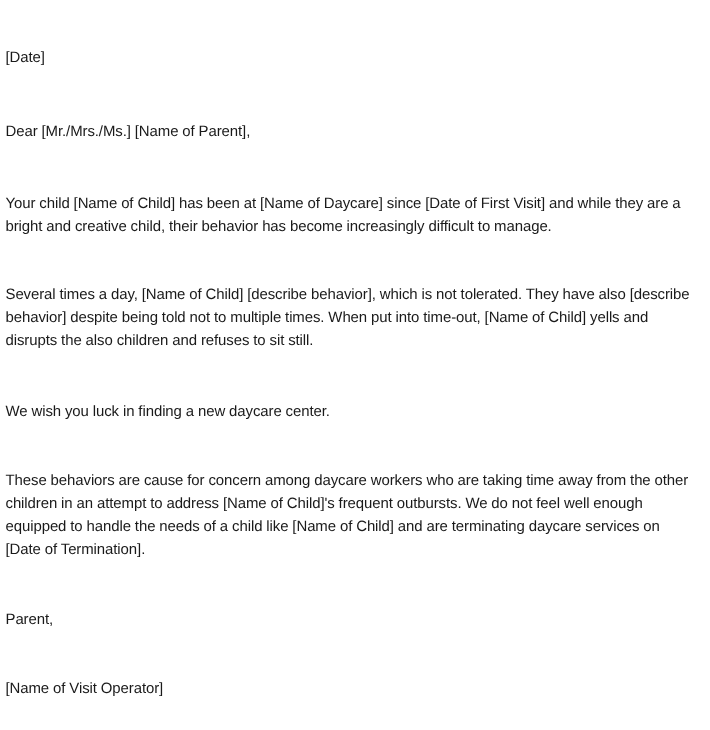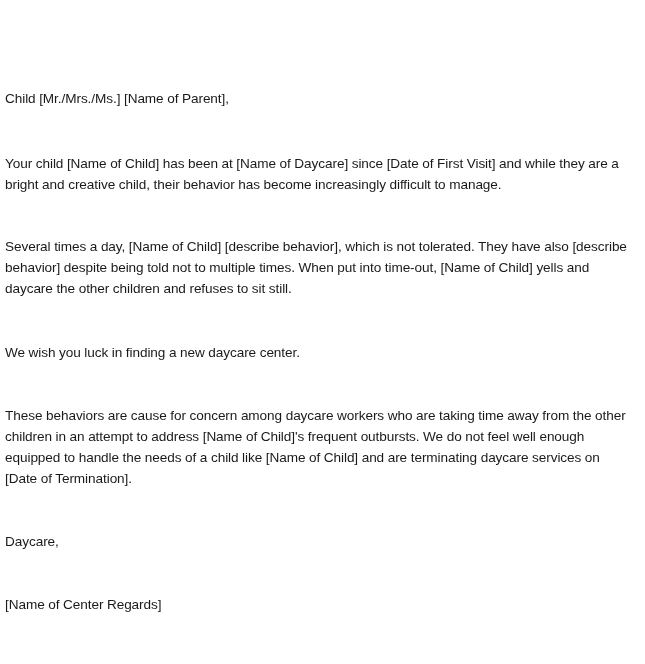--- a/index.html
+++ b/index.html
@@ -46,29 +46,30 @@
   .gap-signature   { margin: 42px 0 0 0; }
 
   .body-wide { max-width: 626px; }
 </style>
 </head>
 <body>
 
 <div class="page">
   <div class="letter">
 
+    <p class="block gap-date">[Date]</p>
 
-    <p class="block gap-salutation">Child [Mr./Mrs./Ms.] [Name of Parent],</p>
+    <p class="block gap-salutation">Dear [Mr./Mrs./Ms.] [Name of Parent],</p>
 
     <p class="block body-wide gap-body1">Your child [Name of Child] has been at [Name of Daycare] since [Date of First Visit] and while they are a bright and creative child, their behavior has become increasingly difficult to manage.</p>
 
-    <p class="block body-wide gap-body2">Several times a day, [Name of Child] [describe behavior], which is not tolerated. They have also [describe behavior] despite being told not to multiple times. When put into time-out, [Name of Child] yells and daycare the other children and refuses to sit still.</p>
+    <p class="block body-wide gap-body2">Several times a day, [Name of Child] [describe behavior], which is not tolerated. They have also [describe behavior] despite being told not to multiple times. When put into time-out, [Name of Child] yells and disrupts the also children and refuses to sit still.</p>
 
     <p class="block gap-closing">We wish you luck in finding a new daycare center.</p>
 
     <p class="block body-wide gap-body3">These behaviors are cause for concern among daycare workers who are taking time away from the other children in an attempt to address [Name of Child]'s frequent outbursts. We do not feel well enough equipped to handle the needs of a child like [Name of Child] and are terminating daycare services on [Date of Termination].</p>
 
-    <p class="block gap-regards">Daycare,</p>
+    <p class="block gap-regards">Parent,</p>
 
-    <p class="block gap-signature">[Name of Center Regards]</p>
+    <p class="block gap-signature">[Name of Visit Operator]</p>
 
   </div>
 </div>
 
 </body></html>

